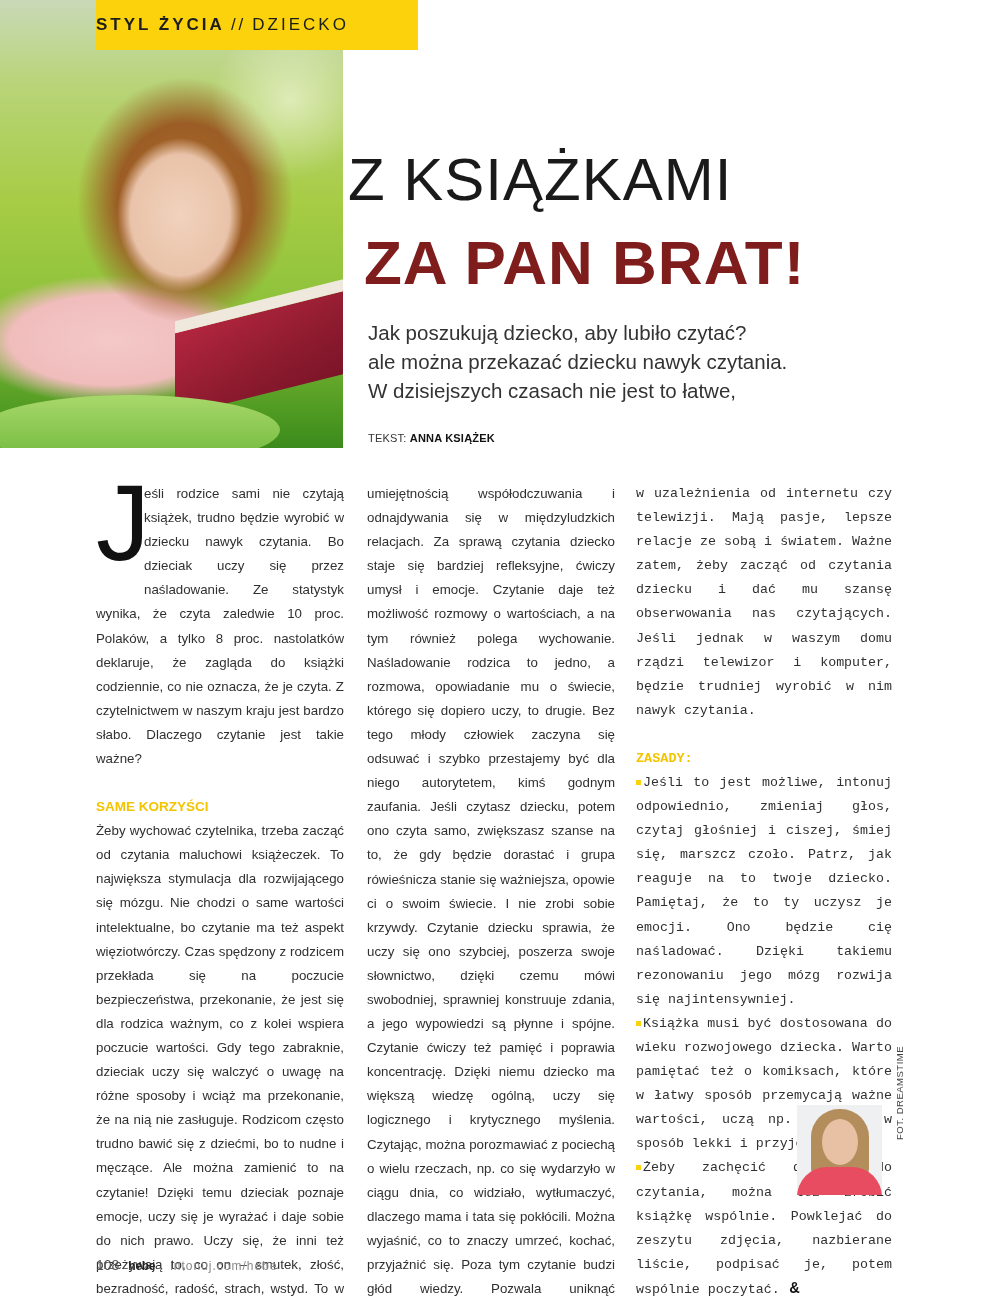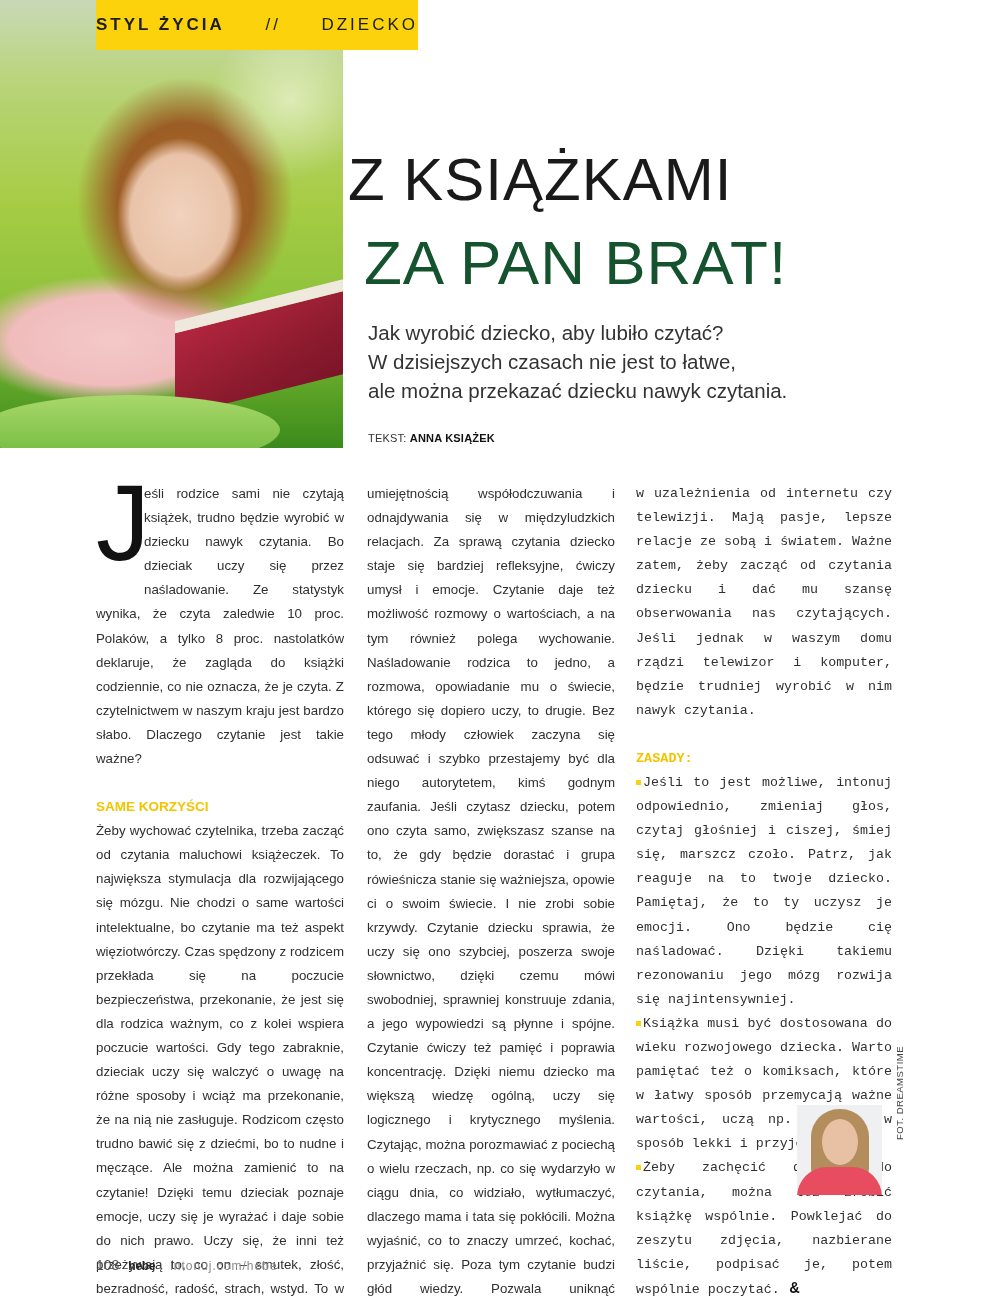--- a/index.html
+++ b/index.html
@@ -26,34 +26,34 @@
     background: linear-gradient(180deg, #a8d86b 0%, #6fb83a 100%);
   }
   .photo .flare {
     position: absolute; left: 210px; top: 20px; width: 160px; height: 160px; border-radius: 50%;
     background: radial-gradient(circle, rgba(255,255,240,0.55) 0%, rgba(255,255,240,0) 70%);
   }
 
   
   .banner {
     position: absolute; left: 96px; top: 0; width: 322px; height: 50px;
-    background: #fbd20b; display: flex; align-items: center; justify-content: space-between;
+    background: #fbd20b; display: flex; align-items: center; justify-content: flex-start;
     font-size: 17px; letter-spacing: 3px; color: #1d1d1d;
   }
   .banner .bold { font-weight: bold; }
   .banner .sep { margin: 0 6px; font-weight: normal; }
 
   
   .title1 {
     position: absolute; left: 348px; top: 150px; font-size: 60px; font-weight: normal;
     letter-spacing: 1px; color: #1a1a1a; line-height: 1;
   }
   .title2 {
-    position: absolute; left: 364px; top: 232px; font-size: 62px; font-weight: normal;
-    color: #14532d; line-height: 1; letter-spacing: 1px;
+    position: absolute; left: 364px; top: 232px; font-size: 62px; font-weight: bold;
+    color: #7f1d1d; line-height: 1; letter-spacing: 1px;
   }
   .lead {
     position: absolute; left: 368px; top: 318px; width: 470px;
     font-size: 20.5px; line-height: 29px; color: #333;
   }
   .byline { position: absolute; left: 368px; top: 416px; font-size: 11px; color: #333; letter-spacing: 0.2px; margin-top: 16px; }
   .byline b { color: #111; }
 
   
   .col { position: absolute; top: 482px; width: 248px; font-size: 13.3px; line-height: 24.1px; color: #303030; text-align: justify; }
@@ -105,23 +105,23 @@
 <div class="banner">
   <span class="bold">STYL ŻYCIA</span>
   <span class="sep">//</span>
   <span>DZIECKO</span>
 </div>
 
 <h1 class="title1">Z KSIĄŻKAMI</h1>
 <h1 class="title2">ZA PAN BRAT!</h1>
 
 <div class="lead">
-  <div>Jak wyrobić dziecko, aby lubiło czytać?</div>
+  <div>Jak poszukują dziecko, aby lubiło czytać?</div>
+  <div>ale można przekazać dziecku nawyk czytania.</div>
   <div>W dzisiejszych czasach nie jest to łatwe,</div>
-  <div>ale można przekazać dziecku nawyk czytania.</div>
 </div>
 
 <div class="byline">
   <span>TEKST:</span>
   <b>ANNA KSIĄŻEK</b>
 </div>
 
 <div class="col col1">
   <p>
     <span class="dropcap">J</span><span>eśli rodzice sami nie czytają książek, trudno będzie wyrobić w dziecku nawyk czytania. Bo dzieciak uczy się przez naśladowanie. Ze statystyk wynika, że czyta zaledwie 10 proc. Polaków, a tylko 8 proc. nastolatków deklaruje, że zagląda do książki codziennie, co nie oznacza, że je czyta. Z czytelnictwem w naszym kraju jest bardzo słabo. Dlaczego czytanie jest takie ważne?</span>

